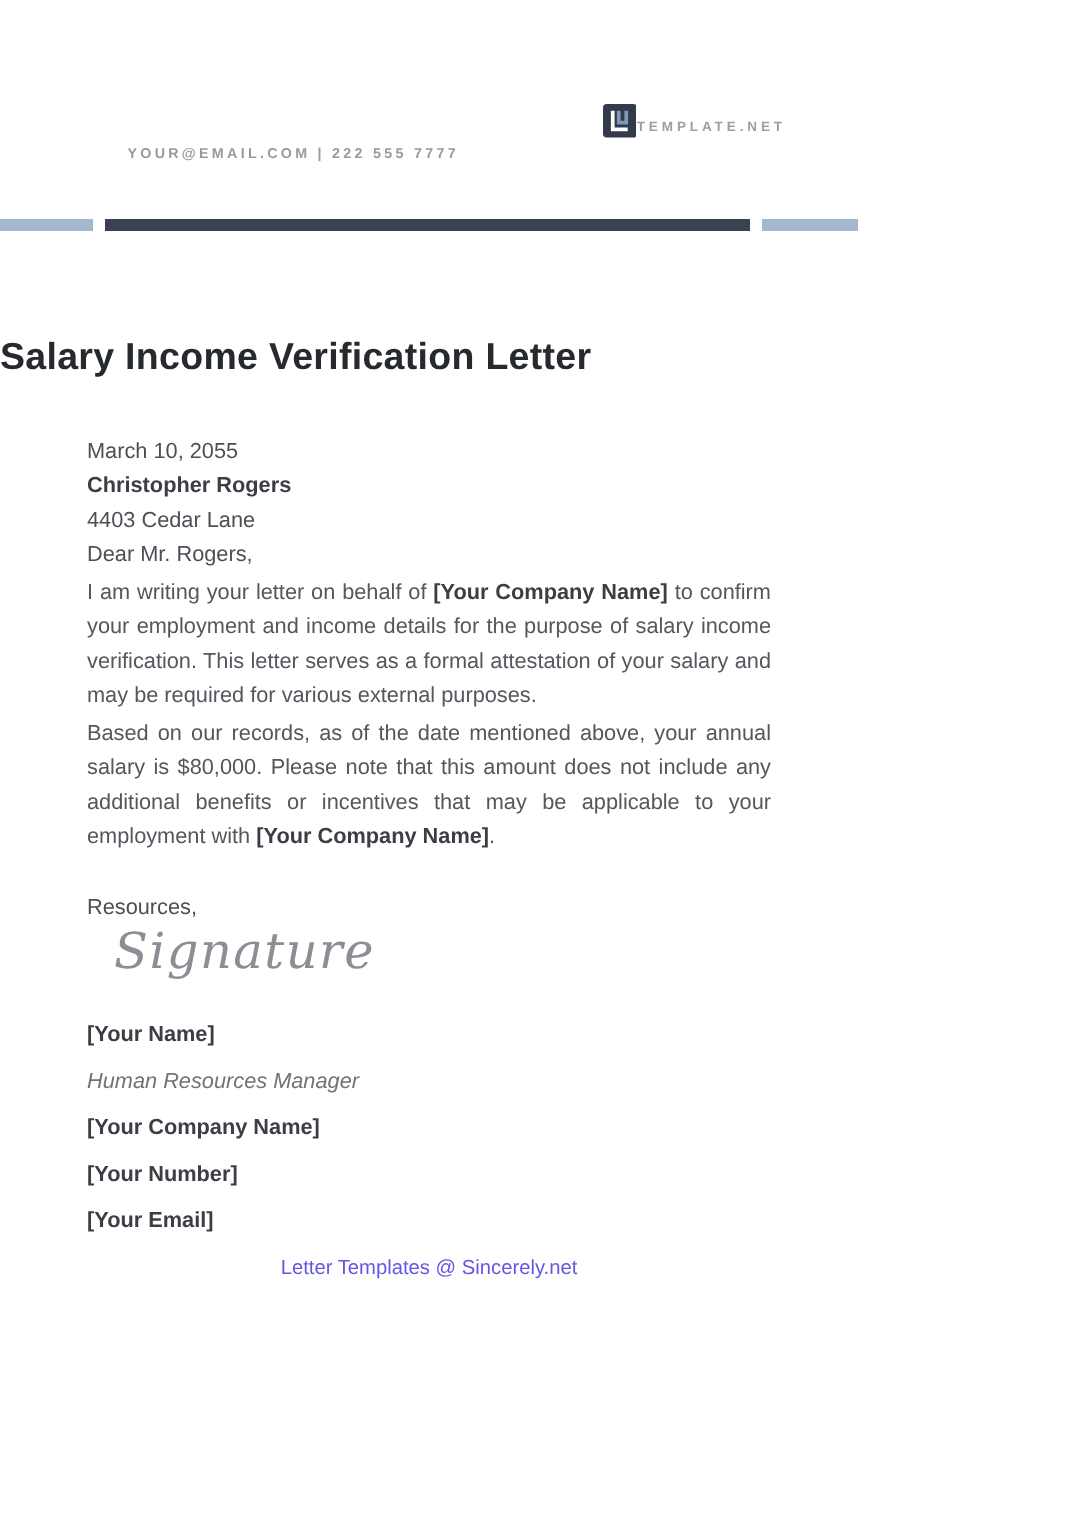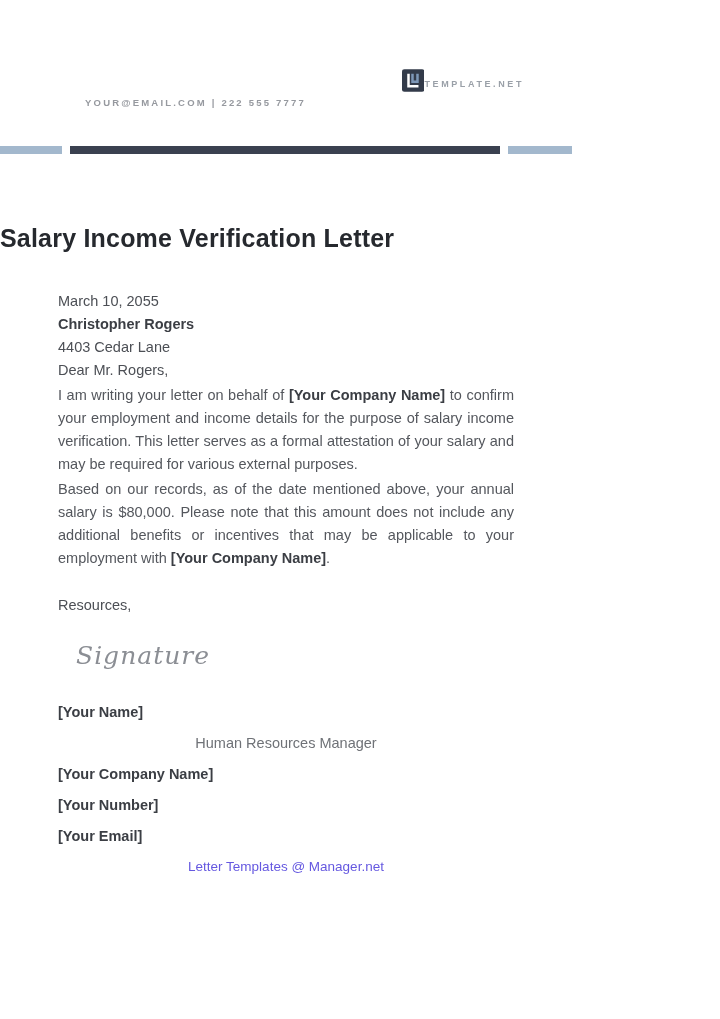--- a/index.html
+++ b/index.html
@@ -42,29 +42,29 @@
     padding: 0 58px; margin-top: 37px;
     font-size: 14.5px; color: #4c4f55; line-height: 23px;
   }
   .addr-line { color: #4c4f55; }
   .bold-line { font-weight: bold; color: #3b3e44; }
   p.body-par { text-align: justify; margin-top: 2px; color: #54575d; }
   .seg-bold { font-weight: bold; color: #3b3e44; }
 
   .closing { margin-top: 24px; }
   .signature-script {
-    margin-top: 22px; padding-left: 18px;
+    padding-left: 18px;
     font-family: "DejaVu Serif", serif; font-style: italic;
-    font-size: 25px; line-height: 34px; color: #8b8e94; letter-spacing: 1px;
+    font-size: 33px; line-height: 34px; color: #8b8e94; letter-spacing: 1px;
   }
 
   .sig-block { margin-top: 28px; }
   .sig-line { font-weight: bold; color: #3b3e44; }
   .sig-line + .sig-line { margin-top: 8px; }
-  .sig-title { color: #6f7277; font-weight: normal; text-align: center; }
+  .sig-title { font-style: italic; color: #6f7277; font-weight: normal; }
 
   
   .footer { text-align: center; margin-top: 7px; }
   .footer-link { color: #6558e0; text-decoration: none; font-size: 13.5px; cursor: pointer; }
 </style>
 </head>
 <body>
 
 <div class="page">
 
@@ -104,17 +104,17 @@
 
     <div class="sig-block">
       <div class="sig-line">[Your Name]</div>
       <div class="sig-line sig-title">Human Resources Manager</div>
       <div class="sig-line">[Your Company Name]</div>
       <div class="sig-line">[Your Number]</div>
       <div class="sig-line">[Your Email]</div>
     </div>
 
     <div class="footer">
-      <a class="footer-link">Letter Templates @ Manager.net</a>
+      <a class="footer-link">Letter Templates @ Sincerely.net</a>
     </div>
   </div>
 
 </div>
 
 </body></html>

